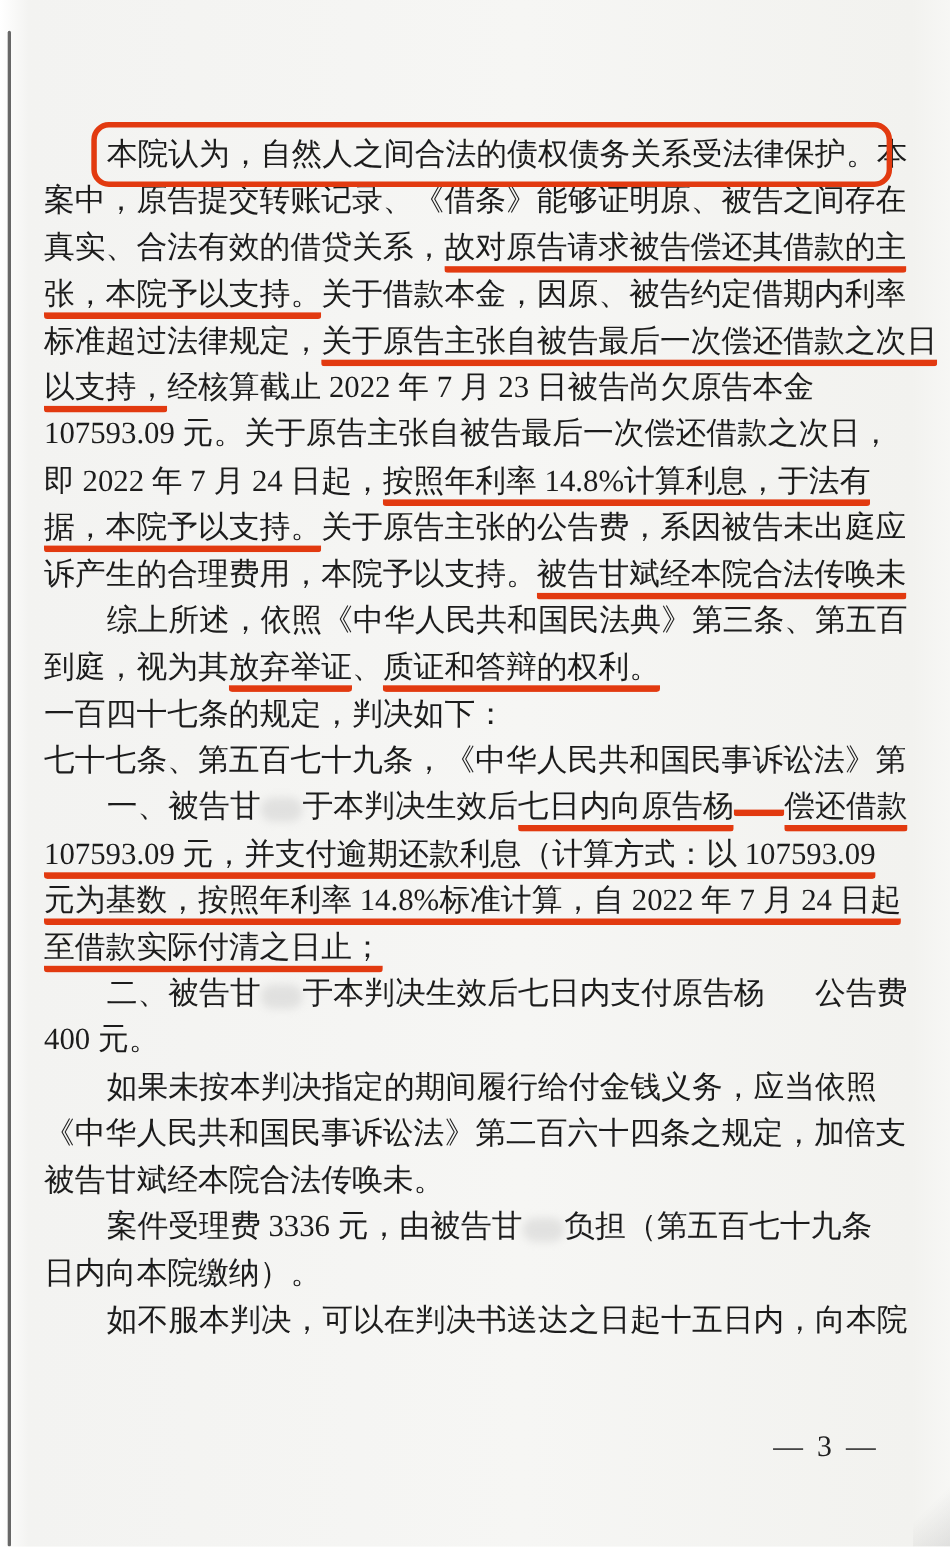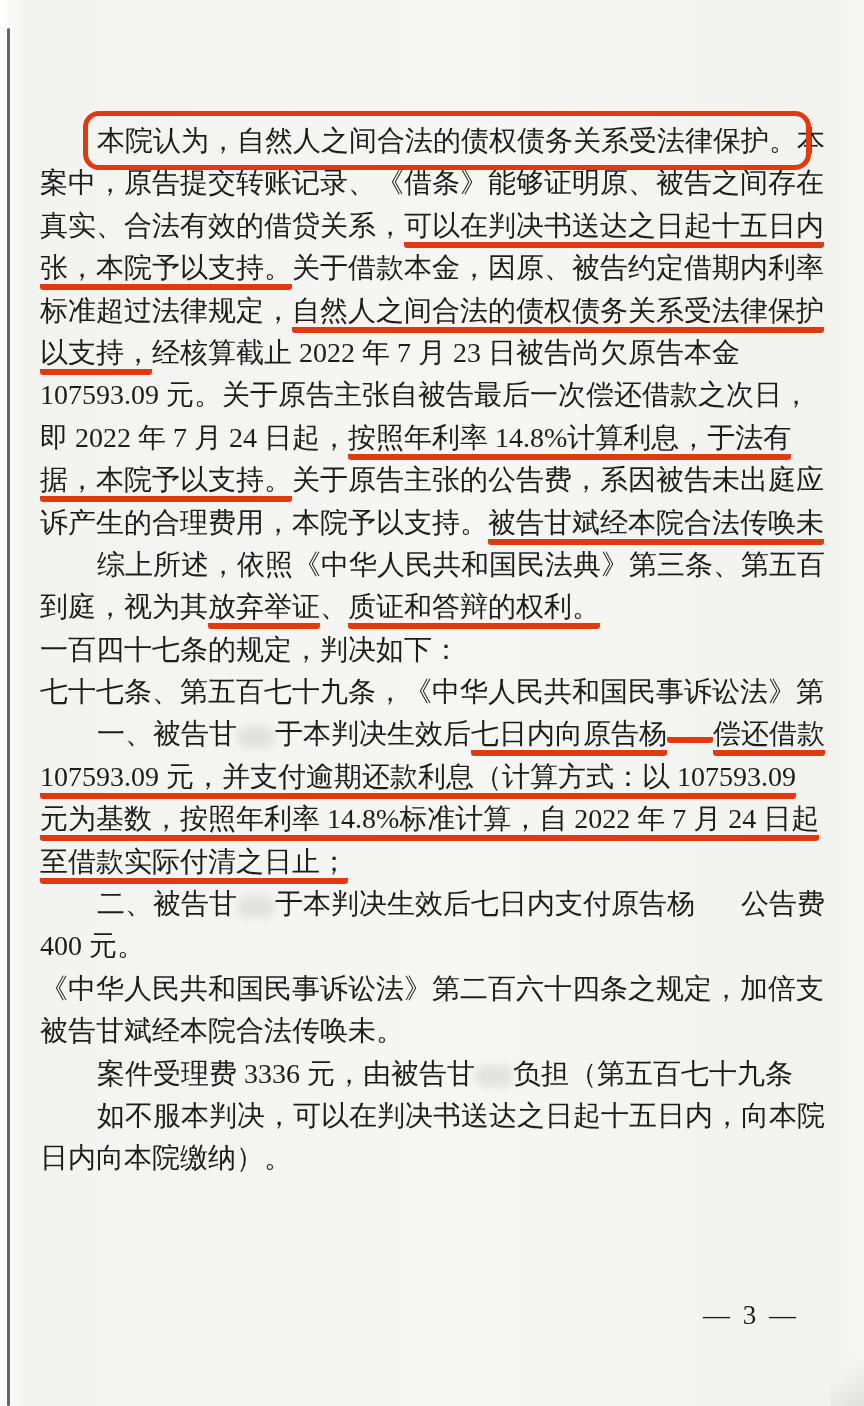--- a/index.html
+++ b/index.html
@@ -58,38 +58,39 @@
 </style>
 </head>
 <body>
 
 <div class="scan-line"></div>
 <div class="corner-shade"></div>
 
 <div id="doc">
     <div class="line indent"><span class="boxed">本院认为，自然人之间合法的债权债务关系受法律保护。</span><span class="">本</span></div>
     <div class="line"><span class="">案中，原告提交转账记录、《借条》能够证明原、被告之间存在</span></div>
-    <div class="line"><span class="">真实、合法有效的借贷关系，</span><span class="u">可以在判决书送达之日起十五日内</span></div>
+    <div class="line"><span class="">真实、合法有效的借贷关系，</span><span class="u">故对原告请求被告偿还其借款的主</span></div>
     <div class="line"><span class="u">张，本院予以支持。</span><span class="">关于借款本金，因原、被告约定借期内利率</span></div>
-    <div class="line"><span class="">标准超过法律规定，</span><span class="u">自然人之间合法的债权债务关系受法律保护</span></div>
+    <div class="line"><span class="">标准超过法律规定，</span><span class="u">关于原告主张自被告最后一次偿还借款之次日</span></div>
     <div class="line"><span class="u">以支持，</span><span class="">经核算截止 2022 年 7 月 23 日被告尚欠原告本金</span></div>
     <div class="line"><span class="">107593.09 元。关于原告主张自被告最后一次偿还借款之次日，</span></div>
     <div class="line"><span class="">即 2022 年 7 月 24 日起，</span><span class="u">按照年利率 14.8%计算利息，于法有</span></div>
     <div class="line"><span class="u">据，本院予以支持。</span><span class="">关于原告主张的公告费，系因被告未出庭应</span></div>
     <div class="line"><span class="">诉产生的合理费用，本院予以支持。</span><span class="u">被告甘斌经本院合法传唤未</span></div>
     <div class="line indent"><span class="">综上所述，依照《中华人民共和国民法典》第三条、第五百</span></div>
     <div class="line"><span class="">到庭，视为其</span><span class="u">放弃举证</span><span class="">、</span><span class="u">质证和答辩的权利。</span></div>
     <div class="line"><span class="">一百四十七条的规定，判决如下：</span></div>
     <div class="line"><span class="">七十七条、第五百七十九条，《中华人民共和国民事诉讼法》第</span></div>
     <div class="line indent"><span class="">一、被告甘</span><span class="redact"></span><span class="">于本判决生效后</span><span class="u">七日内向原告杨</span><span class="u gap"></span><span class="u">偿还借款</span></div>
     <div class="line"><span class="u">107593.09 元，并支付逾期还款利息（计算方式：以 107593.09</span></div>
     <div class="line"><span class="u">元为基数，按照年利率 14.8%标准计算，自 2022 年 7 月 24 日起</span></div>
     <div class="line"><span class="u">至借款实际付清之日止；</span></div>
     <div class="line indent"><span class="">二、被告甘</span><span class="redact"></span><span class="">于本判决生效后七日内支付原告杨</span><span class="gap"></span><span class="">公告费</span></div>
     <div class="line"><span class="">400 元。</span></div>
+    <div class="line indent"><span class="">如果未按本判决指定的期间履行给付金钱义务，应当依照</span></div>
     <div class="line"><span class="">《中华人民共和国民事诉讼法》第二百六十四条之规定，加倍支</span></div>
     <div class="line"><span class="">被告甘斌经本院合法传唤未。</span></div>
     <div class="line indent"><span class="">案件受理费 3336 元，由被告甘</span><span class="redact"></span><span class="">负担（第五百七十九条</span></div>
+    <div class="line"><span class="">日内向本院缴纳）。</span></div>
     <div class="line indent"><span class="">如不服本判决，可以在判决书送达之日起十五日内，向本院</span></div>
-    <div class="line"><span class="">日内向本院缴纳）。</span></div>
   </div>
 
 <div class="pageno">— 3 —</div>
 
 </body></html>

